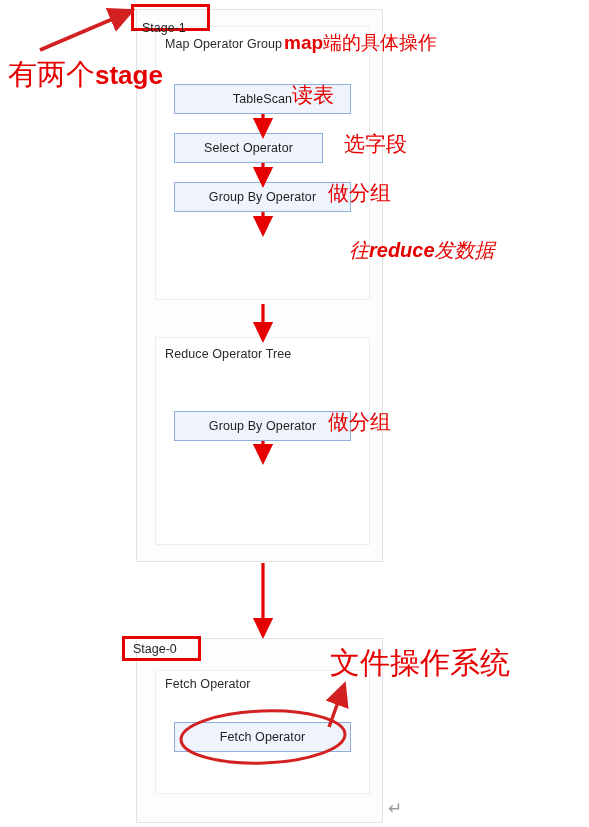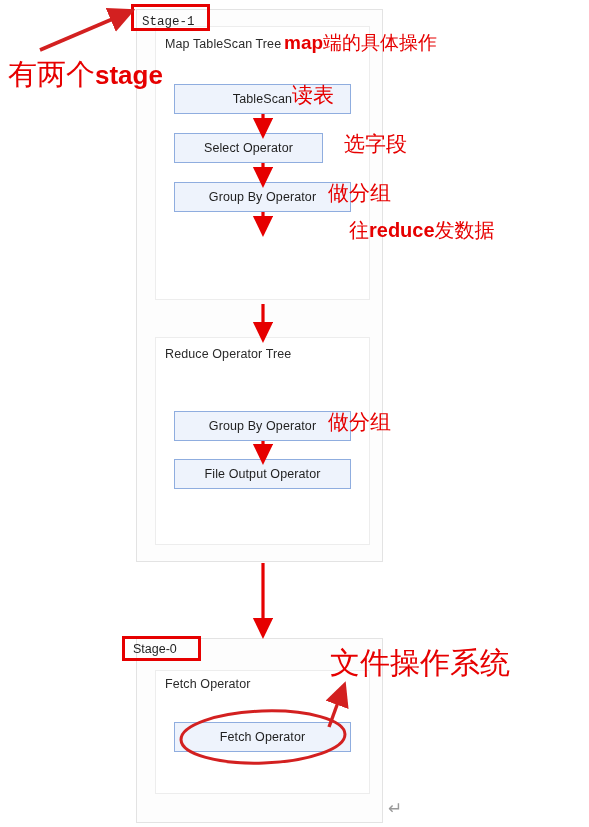--- a/index.html
+++ b/index.html
@@ -109,21 +109,21 @@
 </style>
 </head>
 <body>
 
 <div id="canvas">
 
   <div class="abs stage-box" style="left:136px; top:9px; width:247px; height:553px;"></div>
 
   <div class="abs tree-panel" style="left:155px; top:26px; width:215px; height:274px;"></div>
 
-  <div class="tree-title" style="left:165px; top:37px;">Map TableScan Tree</div>
+  <div class="tree-title" style="left:165px; top:37px;">Map Operator Group</div>
 
   <div class="abs op-node" style="left:174px; top:84px; width:177px; height:30px;">
     <span>TableScan</span>
   </div>
 
   <div class="abs op-node" style="left:174px; top:133px; width:149px; height:30px;">
     <span>Select Operator</span>
   </div>
 
   <div class="abs op-node" style="left:174px; top:182px; width:177px; height:30px;">
@@ -132,53 +132,50 @@
 
 
   <div class="abs tree-panel" style="left:155px; top:337px; width:215px; height:208px;"></div>
 
   <div class="tree-title" style="left:165px; top:347px;">Reduce Operator Tree</div>
 
   <div class="abs op-node" style="left:174px; top:411px; width:177px; height:30px;">
     <span>Group By Operator</span>
   </div>
 
-  <div class="abs op-node" style="left:174px; top:459px; width:177px; height:30px;">
-    <span>File Output Operator</span>
-  </div>
 
   <div class="abs stage-box" style="left:136px; top:638px; width:247px; height:185px;"></div>
 
   <div class="abs tree-panel" style="left:155px; top:670px; width:215px; height:124px;"></div>
 
   <div class="tree-title" style="left:165px; top:677px;">Fetch Operator</div>
 
   <div class="abs op-node" style="left:174px; top:722px; width:177px; height:30px;">
     <span>Fetch Operator</span>
   </div>
 
   <div class="return-glyph" style="left:388px; top:798px;">↵</div>
 
   <div class="abs red-rect" style="left:131px; top:4px; width:79px; height:27px;"></div>
-  <div class="stage-label-text" style="left:142px; top:15px;font-family:Liberation Mono, monospace;">Stage-1</div>
+  <div class="stage-label-text" style="left:142px; top:21px;">Stage-1</div>
 
   <div class="abs red-rect" style="left:122px; top:636px; width:79px; height:25px;"></div>
   <div class="stage-label-text" style="left:133px; top:642px;">Stage-0</div>
 
   <div class="anno anno-lead" style="left:8px; top:60px;"><span>有两个</span><span class="anno-b" style="font-size:26px;">stage</span></div>
 
   <div class="anno" style="left:284px; top:33px; font-size:19px;"><span class="anno-b" style="font-size:19px;">map</span><span>端的具体操作</span></div>
 
   <div class="anno anno-big" style="left:292px; top:85px; font-size:21px;"><span>读表</span></div>
 
   <div class="anno anno-big" style="left:308px; top:134px; font-size:21px;margin-left:36px;"><span>选字段</span></div>
 
   <div class="anno anno-big" style="left:328px; top:183px; font-size:21px;"><span>做分组</span></div>
 
-  <div class="anno" style="left:349px; top:220px; font-size:20px;"><span>往</span><span class="anno-b" style="font-size:20px;">reduce</span><span>发数据</span></div>
+  <div class="anno" style="left:349px; top:240px; font-size:20px;font-style:italic;"><span>往</span><span class="anno-b" style="font-size:20px;">reduce</span><span>发数据</span></div>
 
 
   <div class="anno anno-big" style="left:328px; top:412px; font-size:21px;"><span>做分组</span></div>
 
 
   <div class="anno" style="left:330px; top:648px; font-size:30px;"><span>文件操作系统</span></div>
 
   <svg class="overlay" viewBox="0 0 589 827">
     <defs>
       <marker id="ah" markerWidth="7" markerHeight="7" refX="3.2" refY="3.2" orient="auto" markerUnits="strokeWidth">

